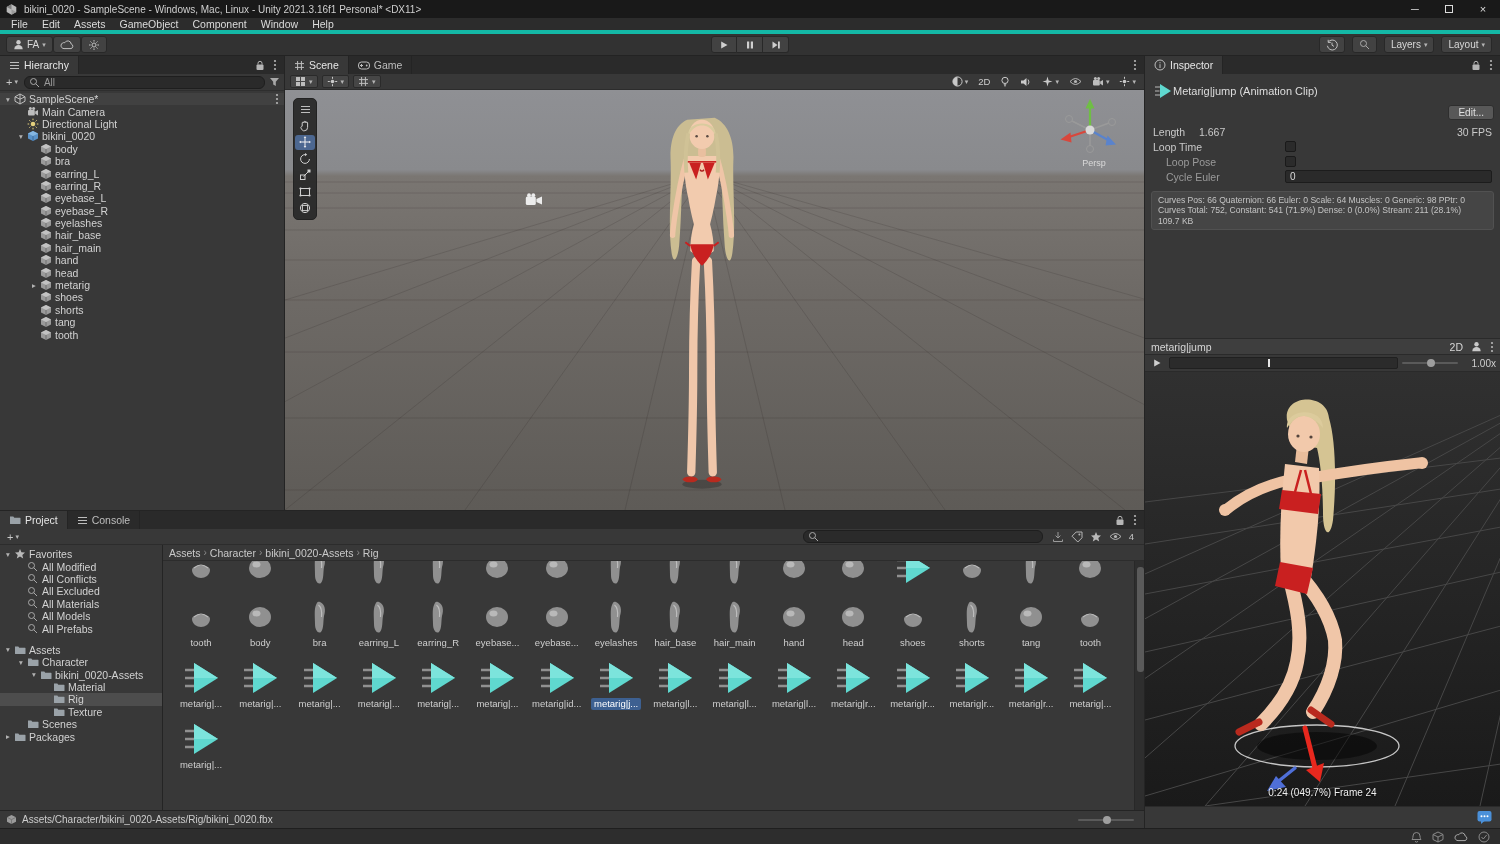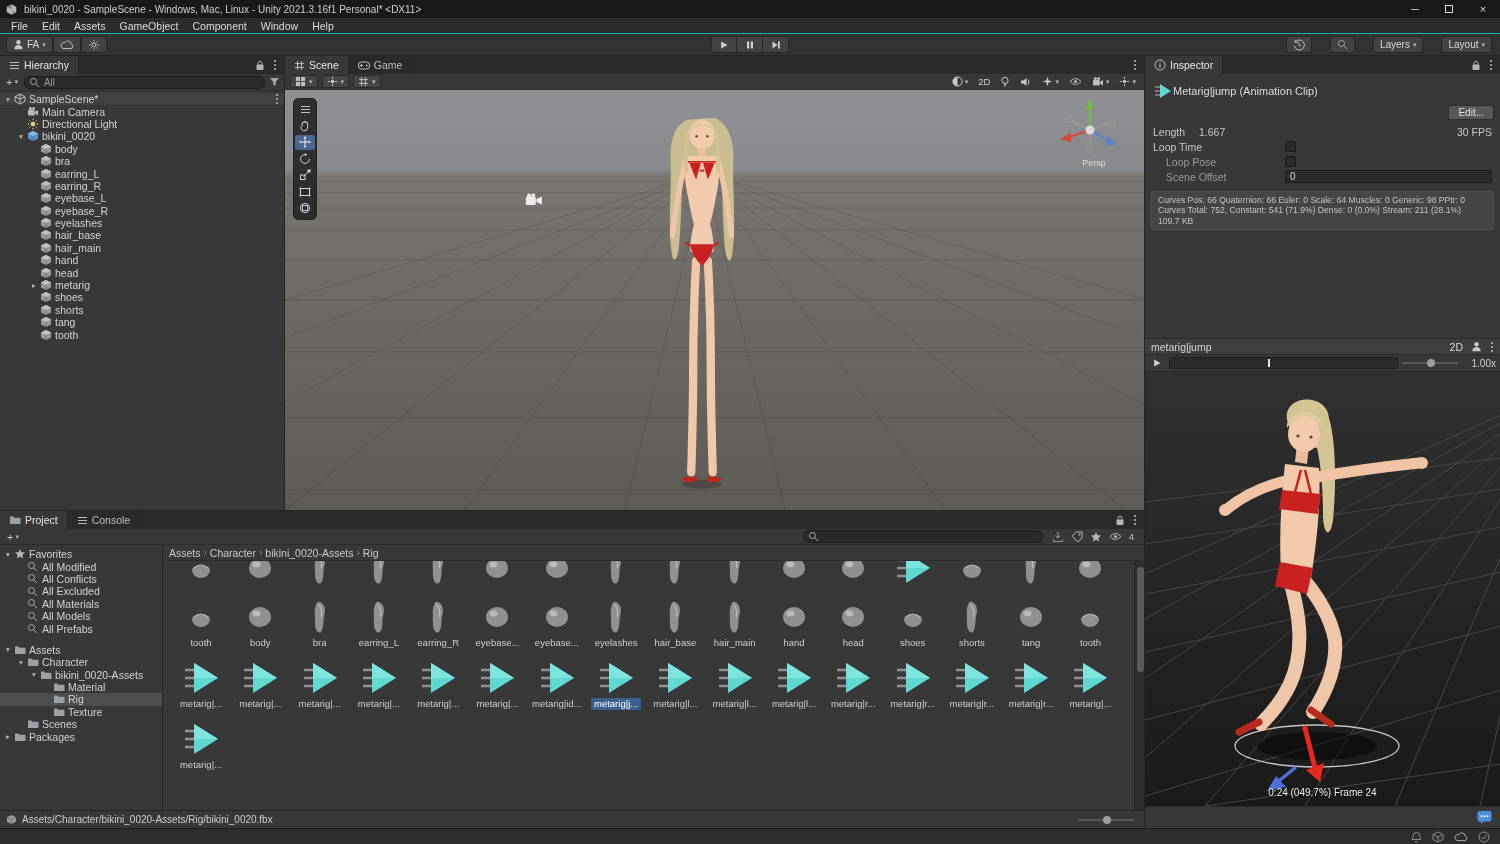--- a/index.html
+++ b/index.html
@@ -7,27 +7,27 @@
 #root{width:1500px;height:844px;font-family:"Liberation Sans",sans-serif;font-size:11px;color:#d2d2d2;background:#383838;display:flex;flex-direction:column;position:relative}
 svg{display:block}
 
 .titlebar{height:18px;background:#191919;display:flex;align-items:center;flex:none}
 .app-icon{margin-left:5px;display:flex}
 .title-text{margin-left:6px;font-size:10px;color:#cfcfcf;white-space:nowrap}
 .win-controls{margin-left:auto;display:flex;height:100%}
 .win-btn{width:34px;display:flex;align-items:center;justify-content:center;font-size:11px;color:#dcdcdc}
 .maxbox{width:8px;height:8px;border:1px solid #dcdcdc;display:block}
 
-.menubar{height:16px;background:#2c2c2c;display:flex;align-items:center;padding-left:4px;flex:none;border-bottom:1px solid #14b8a6}
+.menubar{height:16px;background:#2c2c2c;display:flex;align-items:center;padding-left:4px;flex:none;border-bottom:4px solid #14b8a6}
 .menu-item{padding:0 7px;font-size:10.5px;color:#dcdcdc}
 
 .toolbar{height:22px;background:#323232;border-bottom:1px solid #232323;display:flex;align-items:center;flex:none;position:relative}
 .tb-left{display:flex;align-items:center;gap:0;margin-left:6px}
 .tb-center{position:absolute;left:50%;transform:translateX(-50%);display:flex}
-.tb-right{display:flex;align-items:flex-start;gap:18px;margin-left:auto;margin-right:8px}
+.tb-right{display:flex;align-items:flex-start;gap:7px;margin-left:auto;margin-right:8px}
 .tbtn{height:17px;background:#424242;border:1px solid #282828;border-radius:3px;display:inline-flex;align-items:center;gap:3px;padding:0 6px;font-size:10px;color:#d8d8d8}
 .caret{font-size:7px;color:#b5b5b5}
 .playbtn{width:26px;height:17px;background:#424242;border:1px solid #282828;display:flex;align-items:center;justify-content:center}
 .playbtn+.playbtn{border-left:none}
 .playbtn:first-child{border-radius:3px 0 0 3px}
 .playbtn:last-child{border-radius:0 3px 3px 0}
 
 .workspace{display:flex;flex:1;min-height:0}
 .left-col{width:1144px;display:flex;flex-direction:column;flex:none}
 .main-row{height:454px;display:flex;flex:none}
@@ -1615,21 +1615,21 @@
       </div>
       <div class="irow">
         <span class="lab field-lab">Loop Time</span>
         <span class="checkbox"></span>
       </div>
       <div class="irow">
         <span class="lab field-lab ind dim">Loop Pose</span>
         <span class="checkbox"></span>
       </div>
       <div class="irow">
-        <span class="lab field-lab ind dim">Scene Offset</span>
+        <span class="lab field-lab ind dim">Cycle Euler</span>
         <span class="ifield">
             <span>0</span>
           </span>
       </div>
 
       <div class="curves-box">
         <div>Curves Pos: 66 Quaternion: 66 Euler: 0 Scale: 64 Muscles: 0 Generic: 98 PPtr: 0</div>
         <div>Curves Total: 752, Constant: 541 (71.9%) Dense: 0 (0.0%) Stream: 211 (28.1%)</div>
         <div>109.7 KB</div>
       </div>

